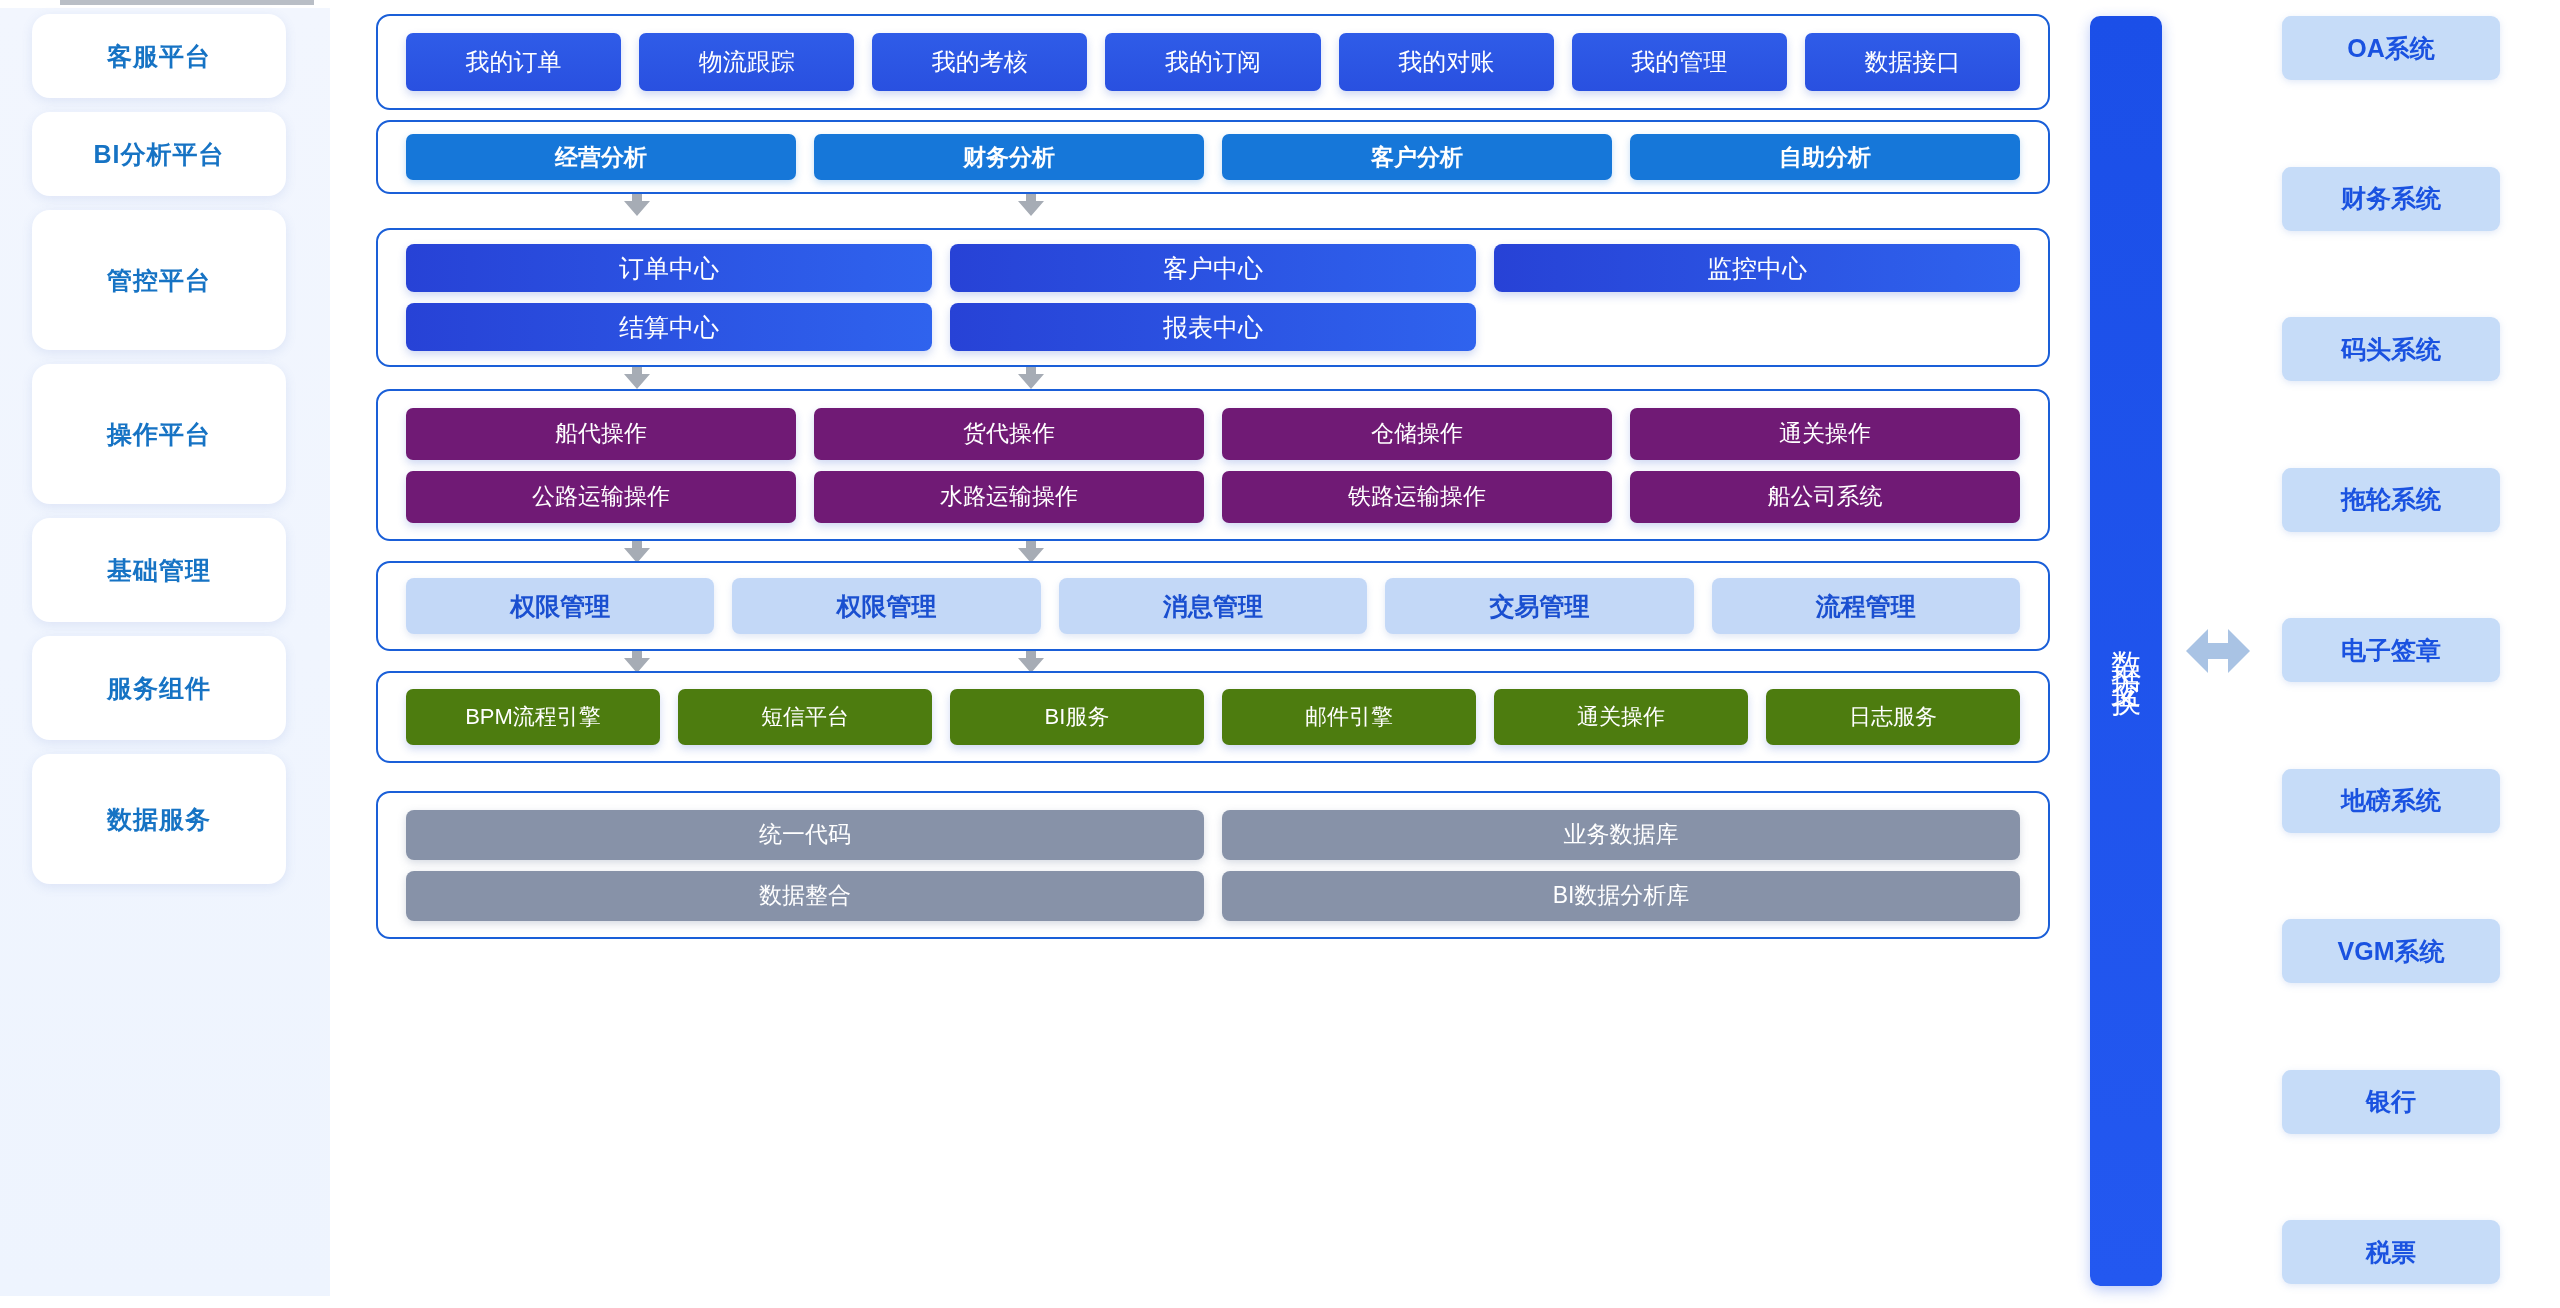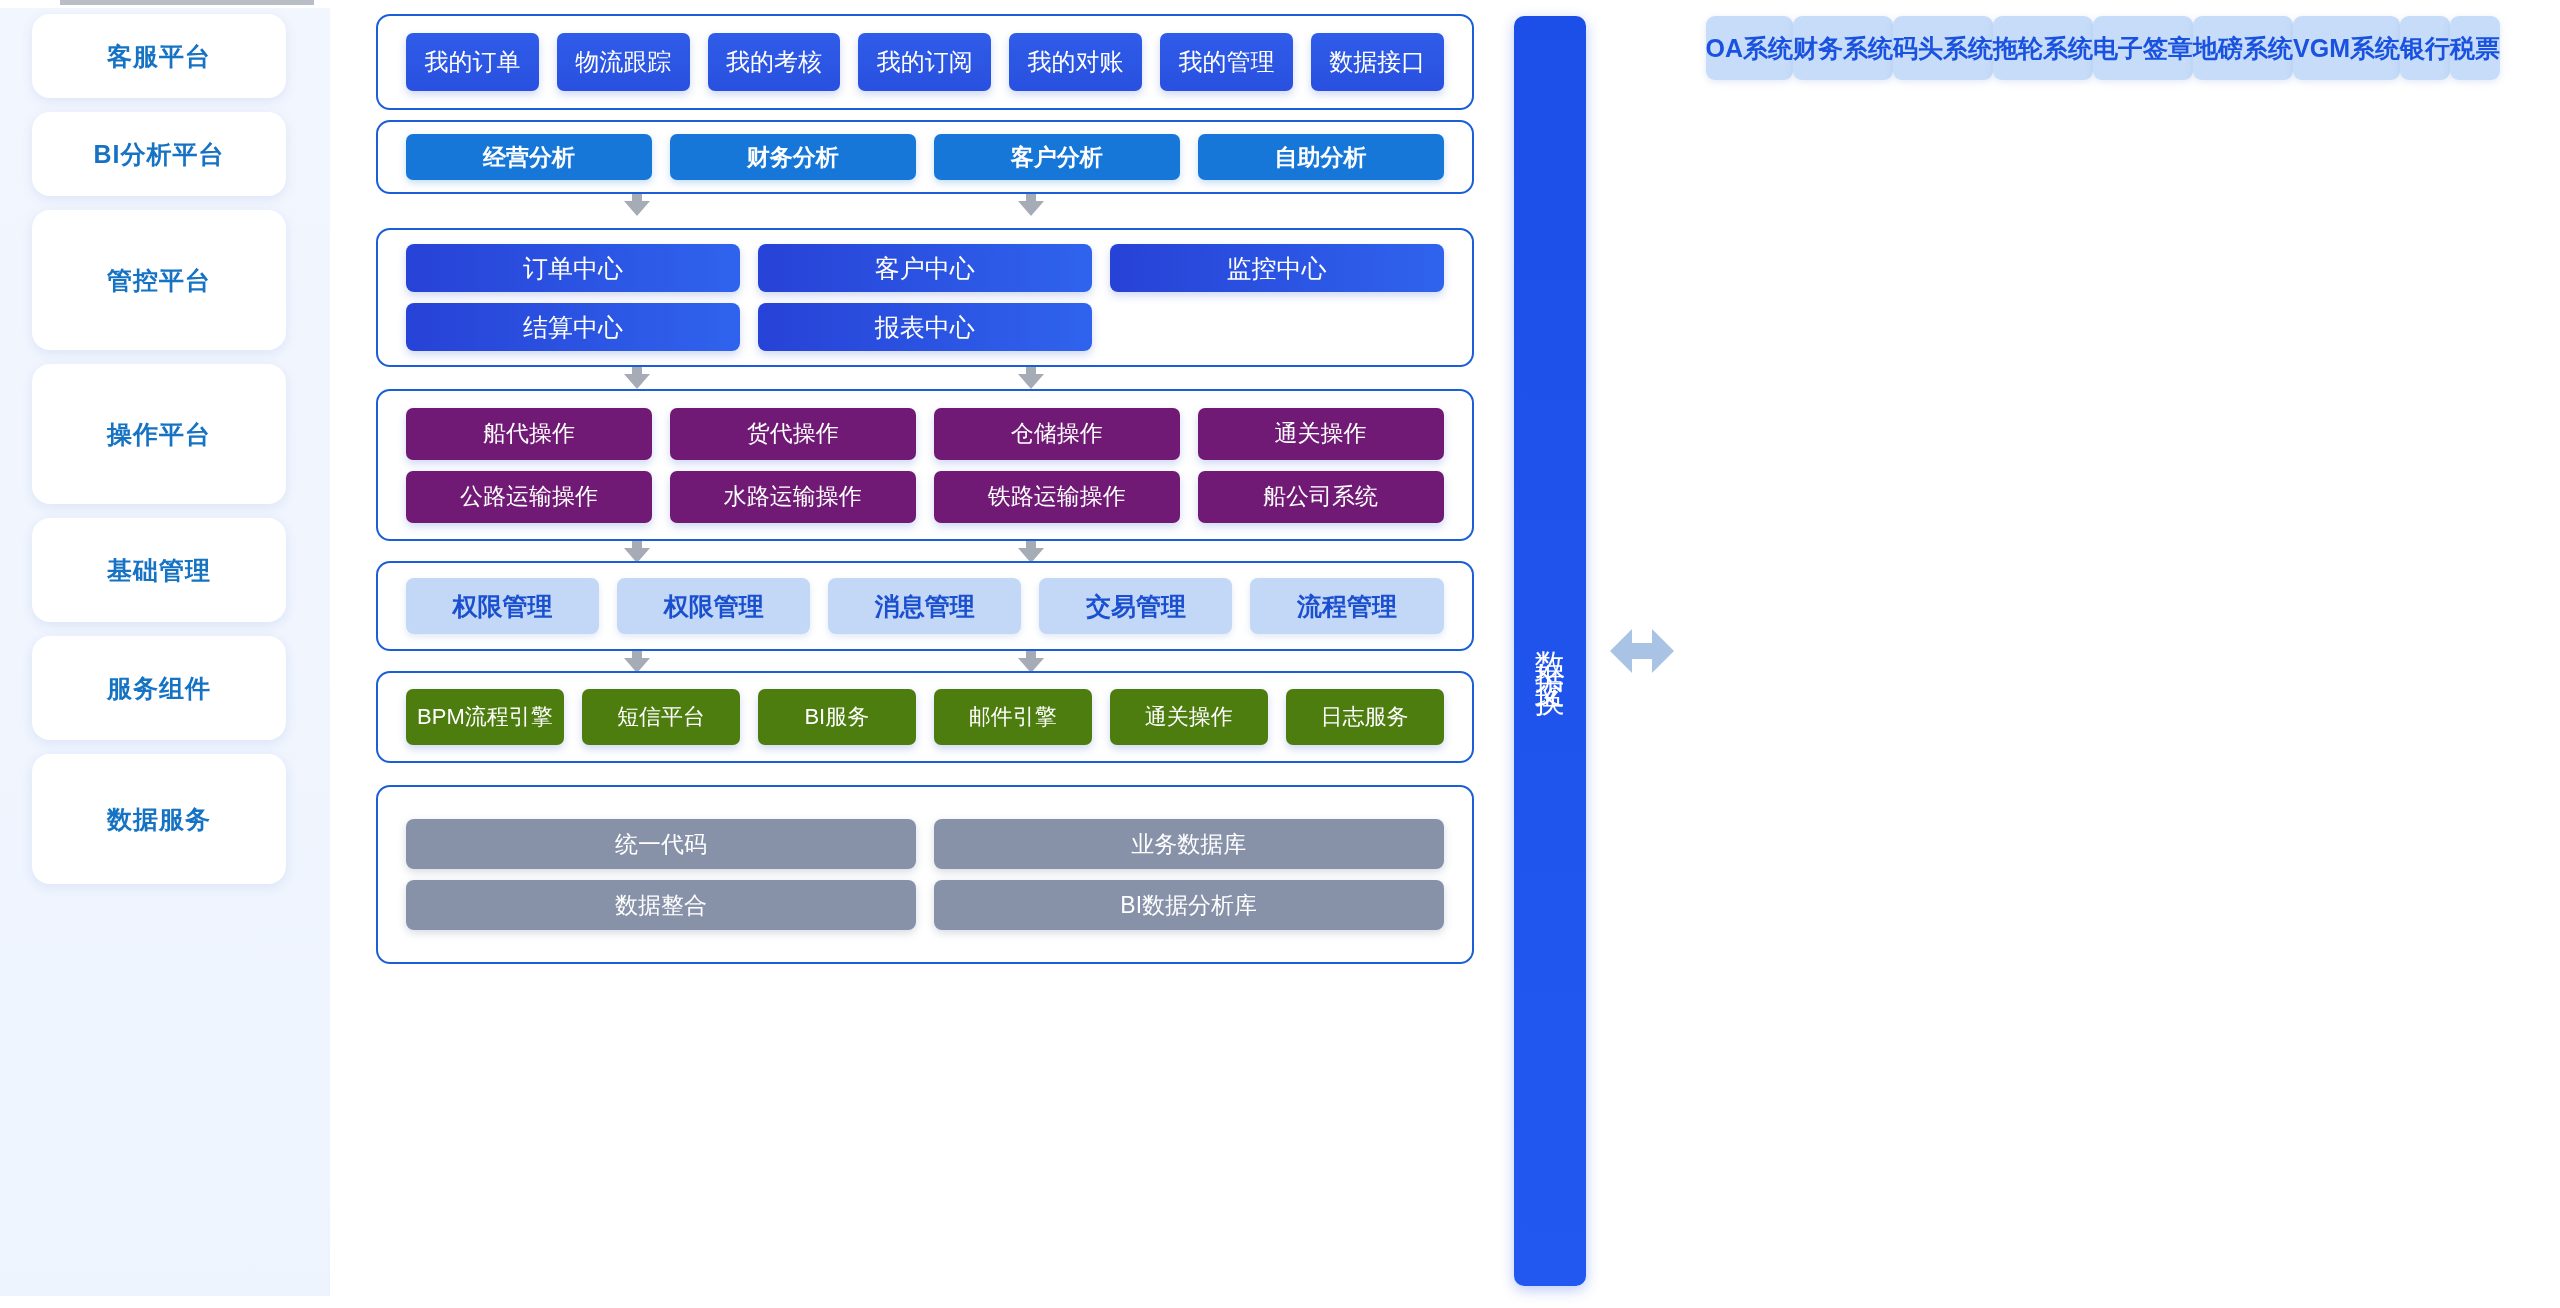--- a/index.html
+++ b/index.html
@@ -136,21 +136,21 @@
   
   .panel-svc { flex: 0 0 92px; margin-top: 20px; padding: 0 28px; }
   .chip-svc {
     height: 56px;
     background: #4d7c0f;
     font-size: 22px;
     border-radius: 7px;
   }
 
   
-  .panel-data { flex: 0 0 148px; margin-top: 22px; padding: 32px 28px; }
+  .panel-data { flex: 0 0 148px; margin-top: 28px; padding: 16px 28px; }
   .chip-data {
     height: 50px;
     background: #8792a8;
     border-radius: 8px;
     font-size: 23px;
     box-shadow: 0 3px 8px rgba(120,132,158,0.3);
   }
 
   
   .vgap { position: relative; height: 0; }
@@ -197,21 +197,21 @@
     width: 64px; height: 64px;
     margin-left: 24px;
     flex: 0 0 64px;
   }
   .harrow svg { display: block; width: 100%; height: 100%; }
 
   
   .systems {
     flex: 0 0 300px;
     display: flex;
-    flex-direction: row;
+    flex-direction: column;
     justify-content: space-between;
     padding: 8px 60px 12px 22px;
   }
   .sys-box {
     background: #c6dcf8;
     color: #1a52e0;
     font-weight: bold;
     font-size: 25px;
     border-radius: 9px;
     height: 64px;

